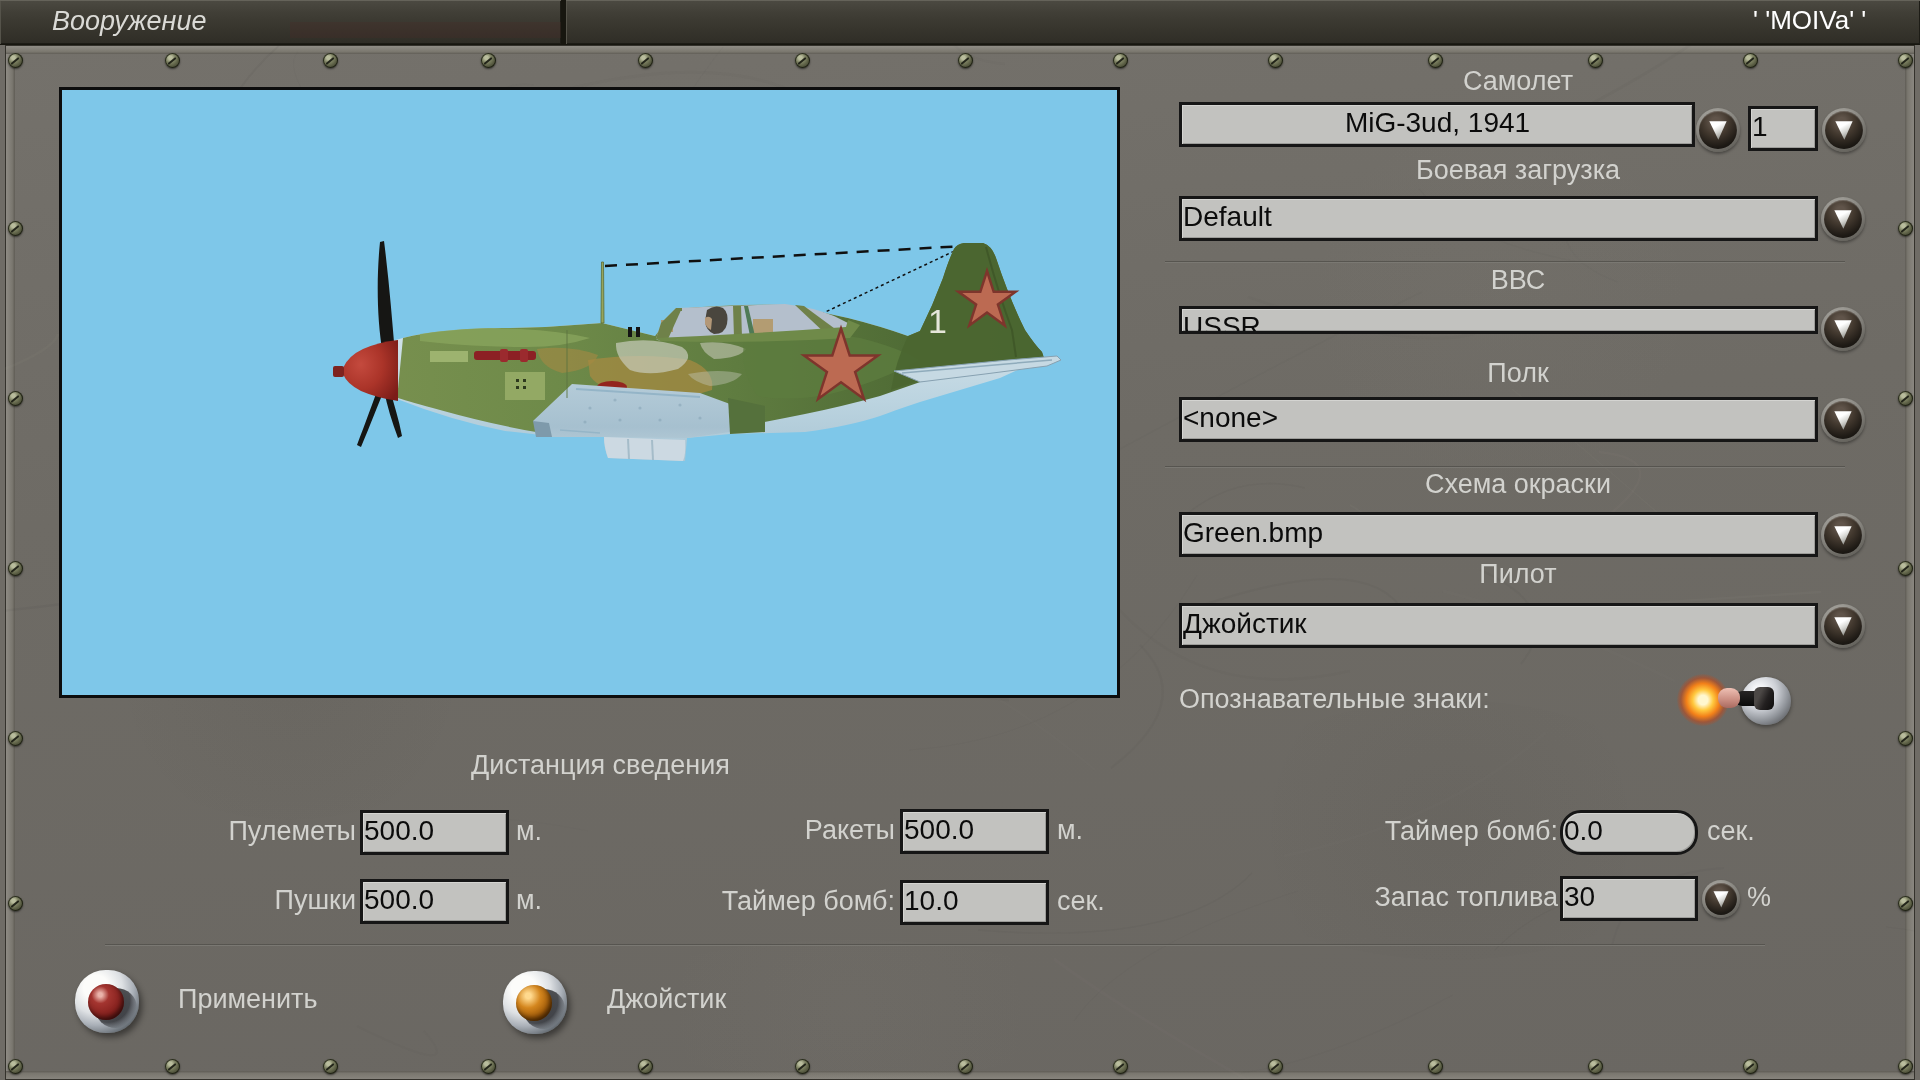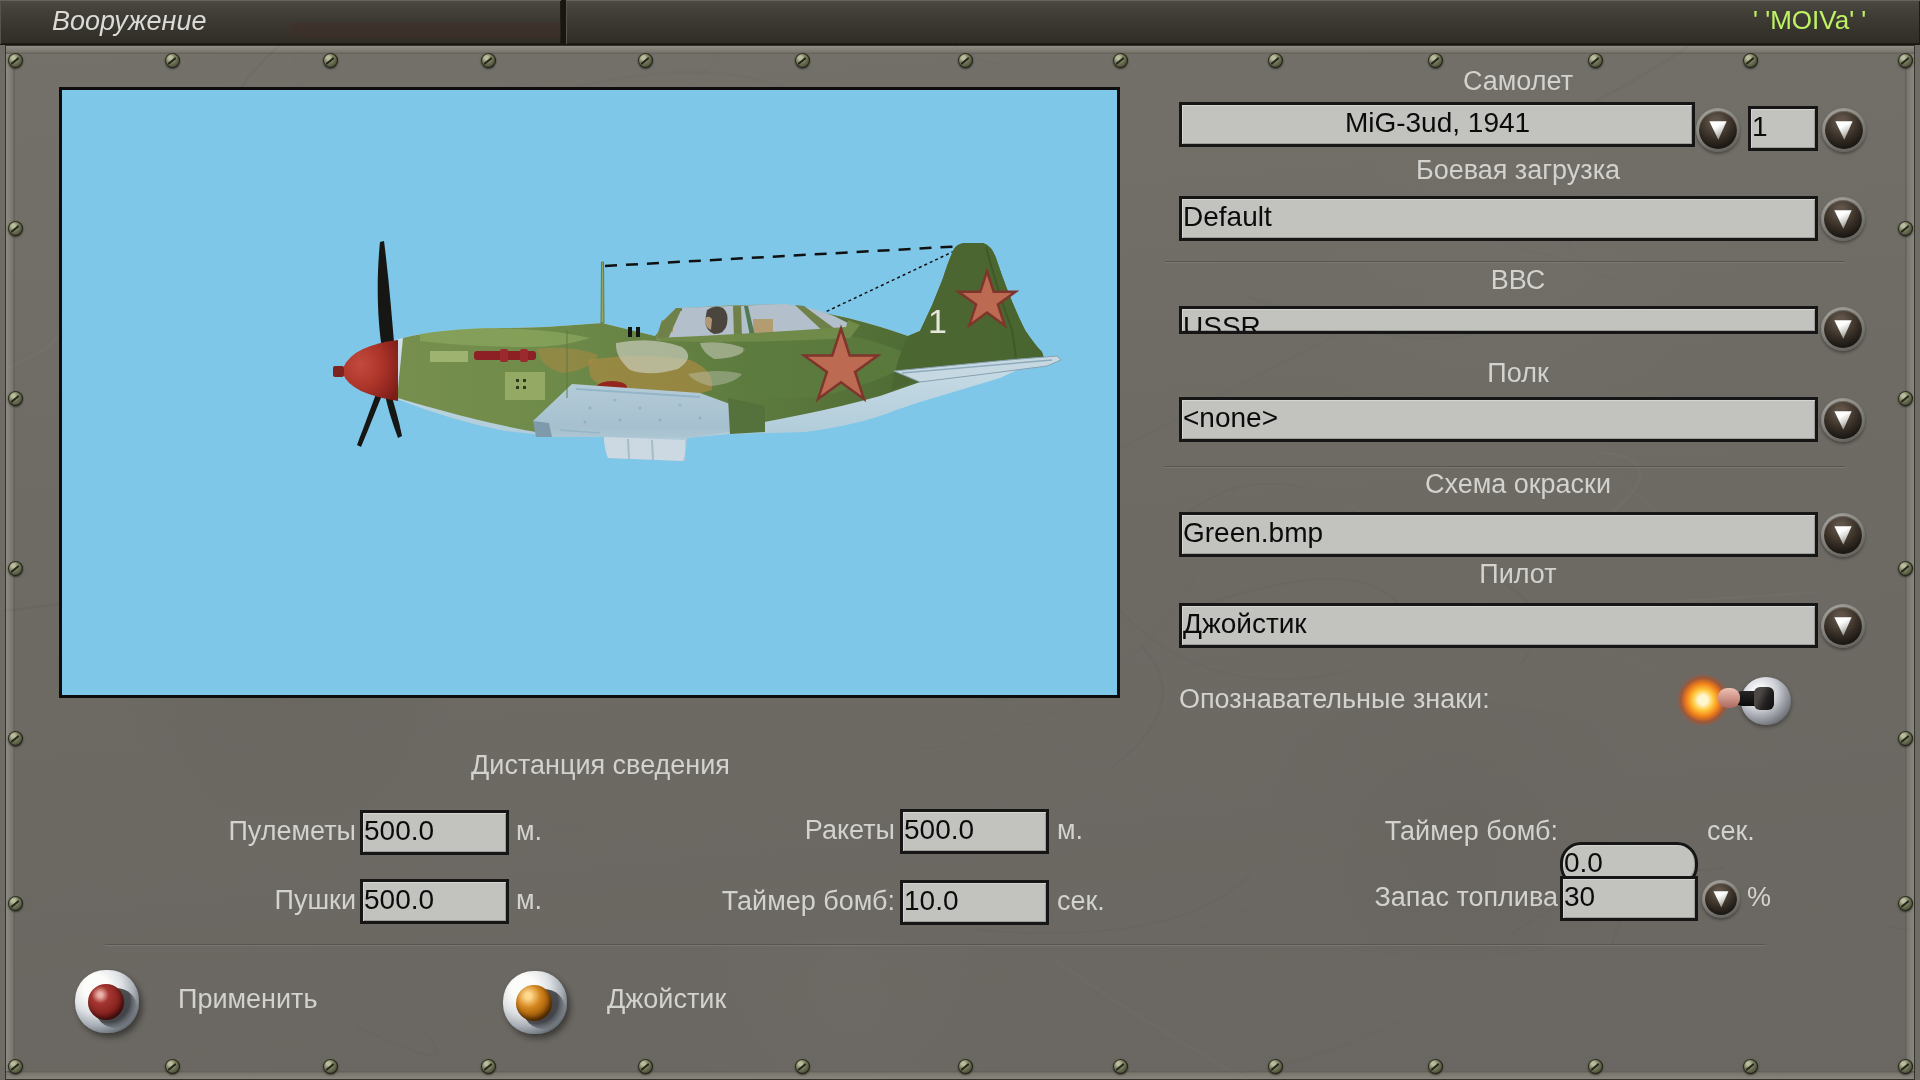--- a/index.html
+++ b/index.html
@@ -28,21 +28,21 @@
 
 <div class="abs" style="left:0;top:0;width:1920px;height:45px;background:#17160f;"></div>
 <div class="abs" style="left:0;top:0;width:561px;height:44px;
  background:linear-gradient(#4c4a42 0,#403e36 30%,#37352d 65%,#2f2d26 100%);
  box-shadow:inset 0 1px 0 #65635a, inset 1px 0 0 #55534a, inset -1px -1px 0 #1d1c16;"></div>
 <div class="abs" style="left:290px;top:22px;width:271px;height:16px;background:rgba(72,44,40,0.32);"></div>
 <div class="abs" style="left:566px;top:0;width:1354px;height:44px;
  background:linear-gradient(#4c4a42 0,#403e36 30%,#37352d 65%,#2f2d26 100%);
  box-shadow:inset 0 1px 0 #65635a, inset 1px 0 0 #55534a, inset -1px -1px 0 #1d1c16;"></div>
 <div class="abs" style="left:52px;top:6px;font-size:27px;color:#dadad6;font-style:italic;">Вооружение</div>
-<div class="abs" style="left:1753px;top:5px;font-size:26px;color:#bef264;text-align:center;">' 'MOIVa' '</div>
+<div class="abs" style="left:1753px;top:5px;font-size:26px;color:#ffffff;text-align:center;">' 'MOIVa' '</div>
 
 <div class="abs" style="left:5px;top:45px;width:1910px;height:1035px;
  background:linear-gradient(175deg,#74716b 0,#6e6b65 40%,#6a6762 100%);
  border:1px solid #34322c;
  box-shadow:inset 4px 4px 3px rgba(0,0,0,0.22), inset -4px -4px 3px rgba(0,0,0,0.16);"></div>
 <div class="abs" style="left:6px;top:46px;width:9px;height:1033px;background:linear-gradient(90deg,#8e8b84,#7a776f 70%,#5f5c55);"></div>
 <div class="abs" style="left:1905px;top:46px;width:9px;height:1033px;background:linear-gradient(270deg,#8a8780,#7a776f 70%,#5f5c55);"></div>
 <div class="abs" style="left:6px;top:46px;width:1908px;height:8px;background:linear-gradient(#908d86,#7b786f 70%,#615e57);"></div>
 <div class="abs" style="left:6px;top:1071px;width:1908px;height:8px;background:linear-gradient(0deg,#87847d,#7a776f 70%,#5f5c55);"></div>
 <svg class="abs" style="left:5px;top:45px;" width="1910" height="1035" viewBox="0 0 1910 1035">
@@ -329,21 +329,21 @@
 <div class="lbl" style="left:-164px;top:885px;width:520px;text-align:right;">Пушки</div>
 <div class="fld" style="left:360px;top:879px;width:149px;height:45px;">500.0</div>
 <div class="lbl" style="left:516px;top:885px;">м.</div>
 <div class="lbl" style="left:375px;top:815px;width:520px;text-align:right;">Ракеты</div>
 <div class="fld" style="left:900px;top:809px;width:149px;height:45px;">500.0</div>
 <div class="lbl" style="left:1057px;top:815px;">м.</div>
 <div class="lbl" style="left:375px;top:886px;width:520px;text-align:right;">Таймер бомб:</div>
 <div class="fld" style="left:900px;top:880px;width:149px;height:45px;">10.0</div>
 <div class="lbl" style="left:1057px;top:886px;">сек.</div>
 <div class="lbl" style="left:1038px;top:816px;width:520px;text-align:right;">Таймер бомб:</div>
-<div class="fld" style="left:1560px;top:842px;width:138px;height:45px;border-radius:21px;">0.0</div>
+<div class="fld" style="left:1560px;top:810px;width:138px;height:45px;border-radius:21px;">0.0</div>
 <div class="lbl" style="left:1707px;top:816px;">сек.</div>
 <div class="lbl" style="left:1038px;top:882px;width:520px;text-align:right;">Запас топлива</div>
 <div class="fld" style="left:1560px;top:876px;width:138px;height:45px;">30</div>
 <div class="lbl" style="left:1747px;top:882px;">%</div>
 <div class="cbtn" style="left:1702px;top:880px;width:38px;height:38px;">
     <div class="inner"></div>
     <div class="tri"></div>
   </div>
 <div class="groove" style="left:105px;top:944px;width:1660px;"></div>
 <div class="abs" style="left:75px;top:970px;width:64px;height:63px;border-radius:48%;background:radial-gradient(circle at 33% 28%, #fcfcfa 0 20%, #dde0e3 42%, #aab0b8 60%, #697077 78%, #2e3136 94%, #1b1d20 100%);box-shadow:3px 4px 6px rgba(0,0,0,0.45);"></div>

